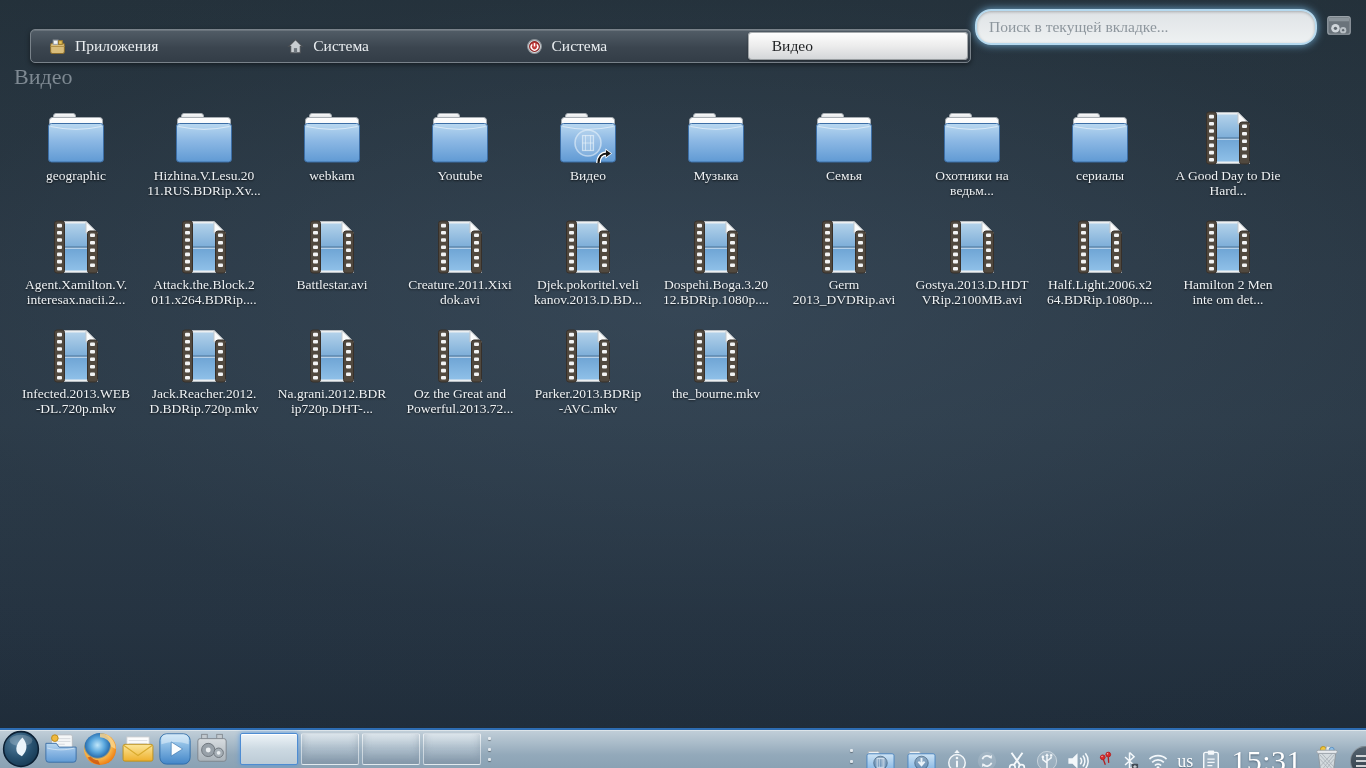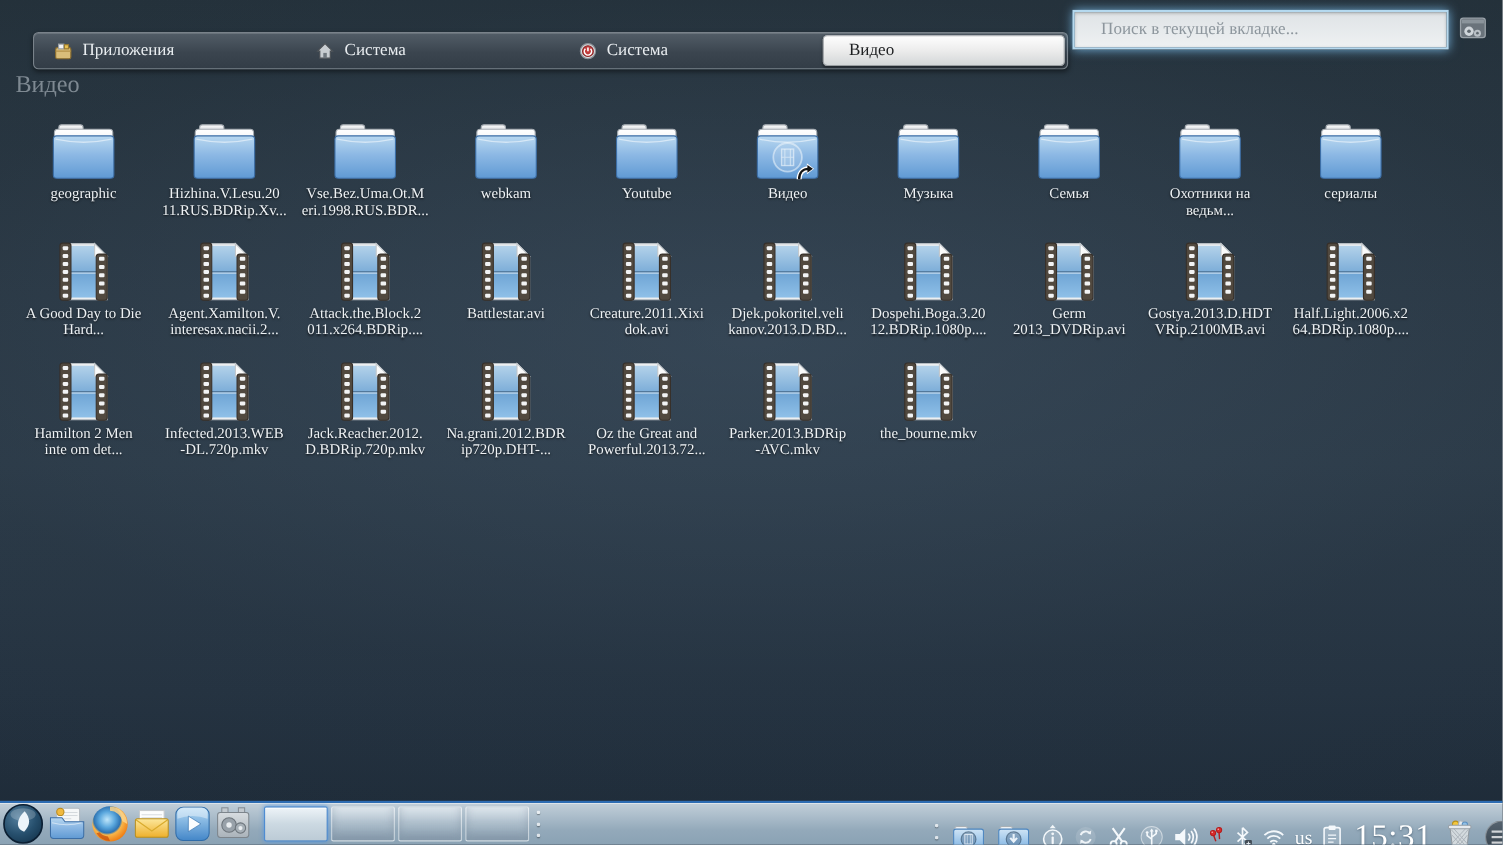--- a/index.html
+++ b/index.html
@@ -20,24 +20,24 @@
   .tab{flex:1;display:flex;align-items:center;gap:9px;padding-left:18px;color:#e9edf0;font-size:15.5px;}
   .tab-active{padding:2px;}
   .active-pill{
     flex:1;height:100%;border-radius:4px;display:flex;align-items:center;padding-left:24px;box-sizing:border-box;
     background:linear-gradient(180deg,#ffffff,#ececec 50%,#d2d5d7);
     box-shadow:inset 0 0 0 1px rgba(120,126,131,.65), 0 1px 2px rgba(0,0,0,.35);
     color:#1d1f21;font-size:15.5px;
   }
   .search-wrap{position:absolute;left:975px;top:9px;width:342px;height:36px;}
   .search-input{
-    width:100%;height:100%;box-sizing:border-box;border-radius:0;border:2px solid #b5d9ef;
+    width:100%;height:100%;box-sizing:border-box;border-radius:16px;border:2px solid #b5d9ef;
     background:linear-gradient(180deg,#dfe3e6,#eef1f2);
     box-shadow:0 0 9px rgba(125,190,235,.85), inset 0 1px 3px rgba(0,0,0,.25);
-    padding:0 24px;font:15.5px "Liberation Serif","DejaVu Serif",serif;color:#444;outline:none;
+    padding:0 12px;font:15.5px "Liberation Serif","DejaVu Serif",serif;color:#444;outline:none;
   }
   .search-input::placeholder{color:#8d969d;}
   .cfg-btn{position:absolute;left:1324px;top:14px;width:30px;height:27px;background:none;border:none;padding:0;cursor:pointer;}
   
   .section-title{position:absolute;left:14px;top:64px;font-size:22px;color:#7e8992;}
   .grid{position:absolute;left:12px;top:100px;display:grid;grid-template-columns:repeat(10,128px);grid-auto-rows:109px;}
   .cell{display:flex;flex-direction:column;align-items:center;padding-top:10px;box-sizing:border-box;cursor:pointer;}
   .cell-label{
     margin-top:2px;font-size:13.5px;line-height:15px;color:#eef2f5;text-align:center;
     white-space:pre-line;max-width:124px;text-shadow:0 1px 2px rgba(0,0,0,.8);
@@ -234,27 +234,20 @@
   <svg viewBox="0 0 64 56" width="64" height="56">
         <use href="#sym-folder"></use>
       </svg>
 <div class="cell-label">Hizhina.V.Lesu.20
 11.RUS.BDRip.Xv...</div>
     </div>
     <div class="cell">
   <svg viewBox="0 0 64 56" width="64" height="56">
         <use href="#sym-folder"></use>
       </svg>
-<div class="cell-label">Vse.Bez.Uma.Ot.M
-eri.1998.RUS.BDR...</div>
-    </div>
-    <div class="cell">
-  <svg viewBox="0 0 64 56" width="64" height="56">
-        <use href="#sym-folder"></use>
-      </svg>
 <div class="cell-label">webkam</div>
     </div>
     <div class="cell">
   <svg viewBox="0 0 64 56" width="64" height="56">
         <use href="#sym-folder"></use>
       </svg>
 <div class="cell-label">Youtube</div>
     </div>
     <div class="cell">
   <svg viewBox="0 0 64 56" width="64" height="56">

